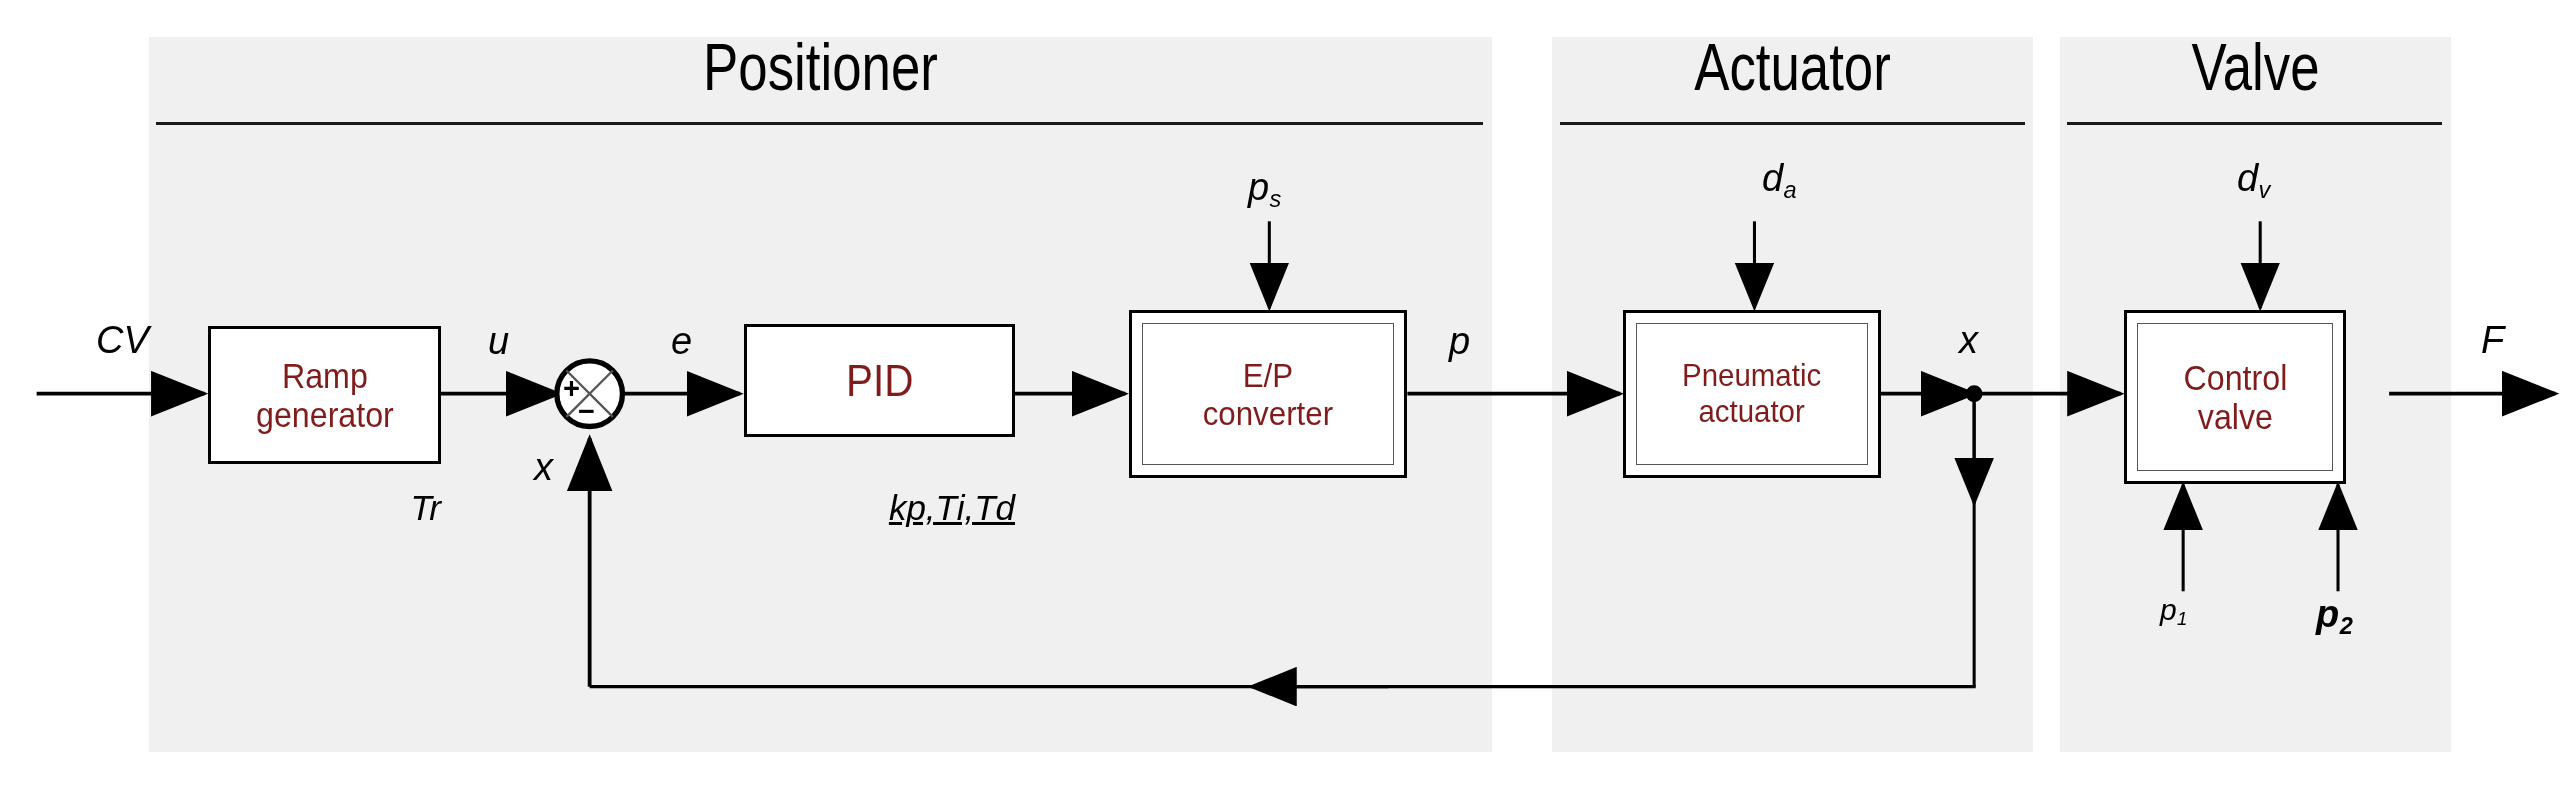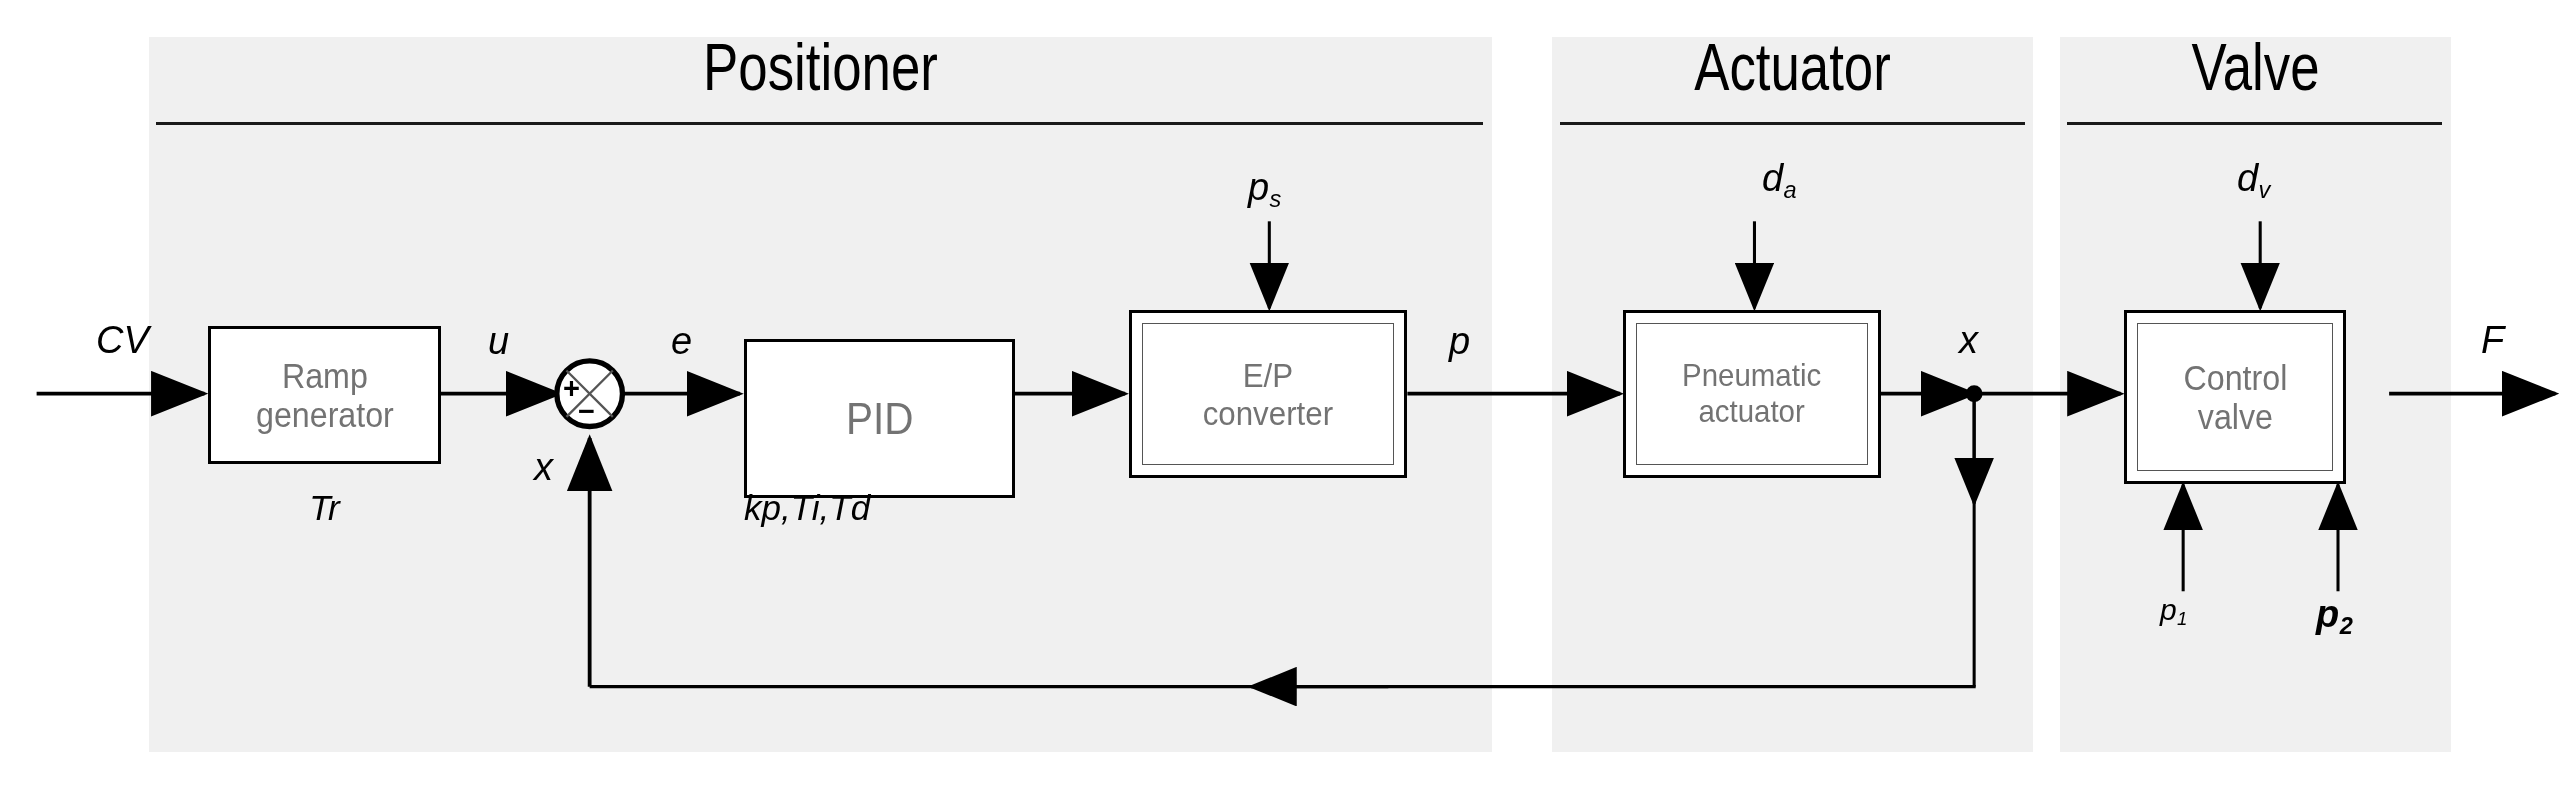--- a/index.html
+++ b/index.html
@@ -38,21 +38,21 @@
   .block {
     position: absolute;
     background: #ffffff;
     border: 3.8px solid #000000;
     box-sizing: border-box;
     display: flex;
     align-items: center;
     justify-content: center;
     text-align: center;
     line-height: 1.12;
-    color: #737373;
+    color: #7f1d1d;
   }
   .block.double {
     padding: 10px;
     background: #ffffff;
   }
   .block .inner {
     border: 1.5px solid #555;
     width: 100%;
     height: 100%;
     display: flex;
@@ -162,26 +162,26 @@
     </g>
   </svg>
 
   <div class="lbl" style="left:563px; top:372px; font-size:29px; font-style:normal; font-weight:700;">+</div>
   <div class="lbl" style="left:578px; top:395px; font-size:29px; font-style:normal; font-weight:700;">−</div>
 
   <div class="block" style="left:208px; top:326px; width:233px; height:138px; font-size:35px;">
     <span class="txt">Ramp
 generator</span>
   </div>
-  <div class="lbl" style="left:208px; top:488px; width:233px; text-align:center; font-size:35px;">Tr</div>
-
-  <div class="block" style="left:744px; top:324px; width:271px; height:159px; font-size:44px;margin-top:15px;">
+  <div class="lbl" style="left:208px; top:488px; width:233px; text-align:right; font-size:35px;">Tr</div>
+
+  <div class="block" style="left:744px; top:324px; width:271px; height:113px; font-size:44px;">
     <span class="txt">PID</span>
   </div>
-  <div class="lbl" style="left:744px; top:488px; width:271px; text-align:left; font-size:35px;">kp,Ti,Td</div>
+  <div class="lbl" style="left:744px; top:488px; width:271px; text-align:right; font-size:35px;text-decoration:underline;">kp,Ti,Td</div>
 
   <div class="block double" style="left:1129px; top:310px; width:278px; height:168px; font-size:34px;">
     <span class="inner">
       <span class="txt">E/P
 converter</span>
     </span>
   </div>
 
   <div class="block double" style="left:1623px; top:310px; width:258px; height:168px; font-size:32px;text-align:center;">
     <span class="inner">

